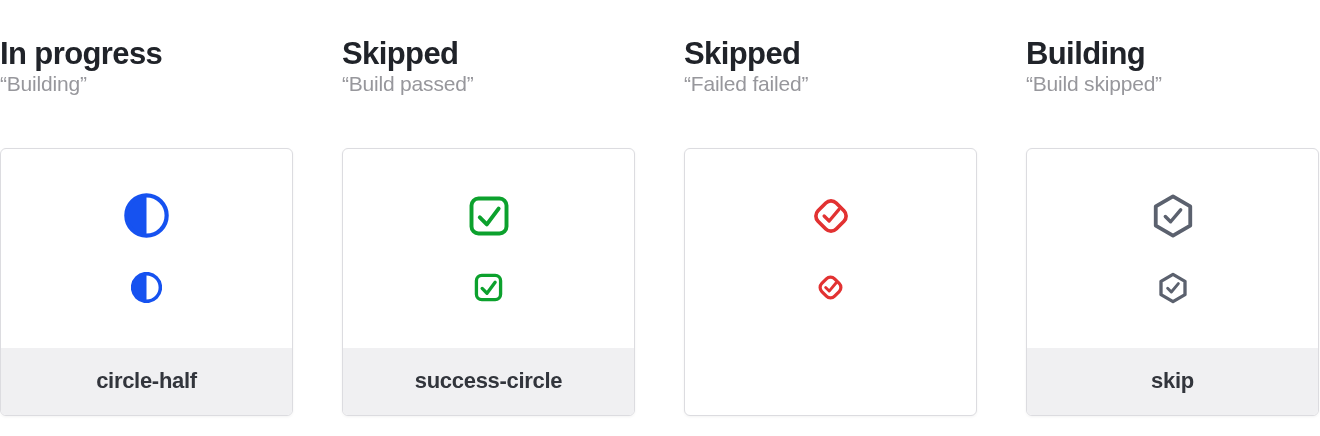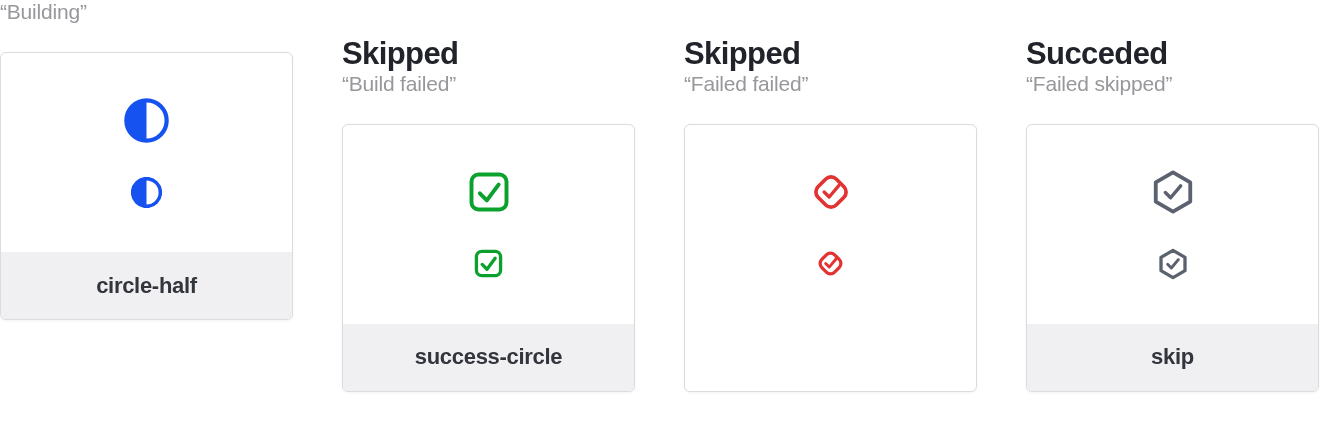--- a/index.html
+++ b/index.html
@@ -21,21 +21,21 @@
     letter-spacing:-0.6px;
     color:#202329; line-height:1.15;
   }
   .col-subtitle {
     margin-top:0;
     font-size:21px; font-weight:500;
     letter-spacing:-0.2px;
     color:#97979c; line-height:1.15;
   }
   .card {
-    margin-top:28px;
+    margin-top:52px;
     width:293px; height:268px;
     background:#ffffff;
     border:1px solid #dcdce0;
     border-radius:6px;
     box-shadow:0 1px 3px rgba(0,0,0,0.05);
     display:flex; flex-direction:column;
     overflow:hidden;
   }
   .card-body {
     flex:1;
@@ -57,20 +57,21 @@
     letter-spacing:-0.3px;
     color:#32353c;
   }
 </style>
 </head>
 <body>
 
 <div class="board">
 
   <section class="col">
+    <h2 class="col-title">In progress</h2>
     <p class="col-subtitle">“Building”</p>
     <div class="card">
       <div class="card-body">
         <span class="icon-slot">
           <svg viewBox="0 0 48 48" width="45" height="45" aria-hidden="true">
             <path d="M24 2.5 A21.5 21.5 0 0 0 24 45.5 Z" fill="#1652f0"></path>
             <circle cx="24" cy="24" r="21.5" fill="none" stroke-width="4.5" stroke="#1652f0"></circle>
           </svg>
         </span>
         <span class="icon-slot">
@@ -79,21 +80,21 @@
             <circle cx="24" cy="24" r="21.5" fill="none" stroke-width="5.5" stroke="#1652f0"></circle>
           </svg>
         </span>
       </div>
       <div class="card-footer">circle-half</div>
     </div>
   </section>
 
   <section class="col">
     <h2 class="col-title">Skipped</h2>
-    <p class="col-subtitle">“Build failed”</p>
+    <p class="col-subtitle">“Build passed”</p>
     <div class="card">
       <div class="card-body">
         <span class="icon-slot">
           <svg viewBox="0 0 48 48" width="42" height="42" aria-hidden="true">
             <g fill="none" stroke-width="4.5" stroke="#0ca12d">
               <rect x="4" y="4" width="40" height="40" rx="8"></rect>
               <path d="M13.5 25.5 l8 8 L35 15.5" stroke-linecap="round" stroke-linejoin="round"></path>
             </g>
           </svg>
         </span>
@@ -129,22 +130,22 @@
               <rect x="10" y="10" width="28" height="28" rx="9" stroke-width="5" transform="rotate(45 24 24)"></rect>
               <path d="M16.5 24 l5.5 5.5 L32.5 17" stroke-width="4.4" stroke-linecap="round" stroke-linejoin="round"></path>
             </g>
           </svg>
         </span>
       </div>
     </div>
   </section>
 
   <section class="col">
-    <h2 class="col-title">Succeded</h2>
-    <p class="col-subtitle">“Failed skipped”</p>
+    <h2 class="col-title">Building</h2>
+    <p class="col-subtitle">“Build skipped”</p>
     <div class="card">
       <div class="card-body">
         <span class="icon-slot">
           <svg viewBox="0 0 48 48" width="46" height="46" aria-hidden="true">
             <g fill="none" stroke="#5b616e">
               <path d="M24 3.5 L42 14 V34 L24 44.5 L6 34 V14 Z" stroke-width="4" stroke-linejoin="round"></path>
               <path d="M16 24.5 l5.5 5.5 L32 17.5" stroke-width="3.6" stroke-linecap="round" stroke-linejoin="round"></path>
             </g>
           </svg>
         </span>

